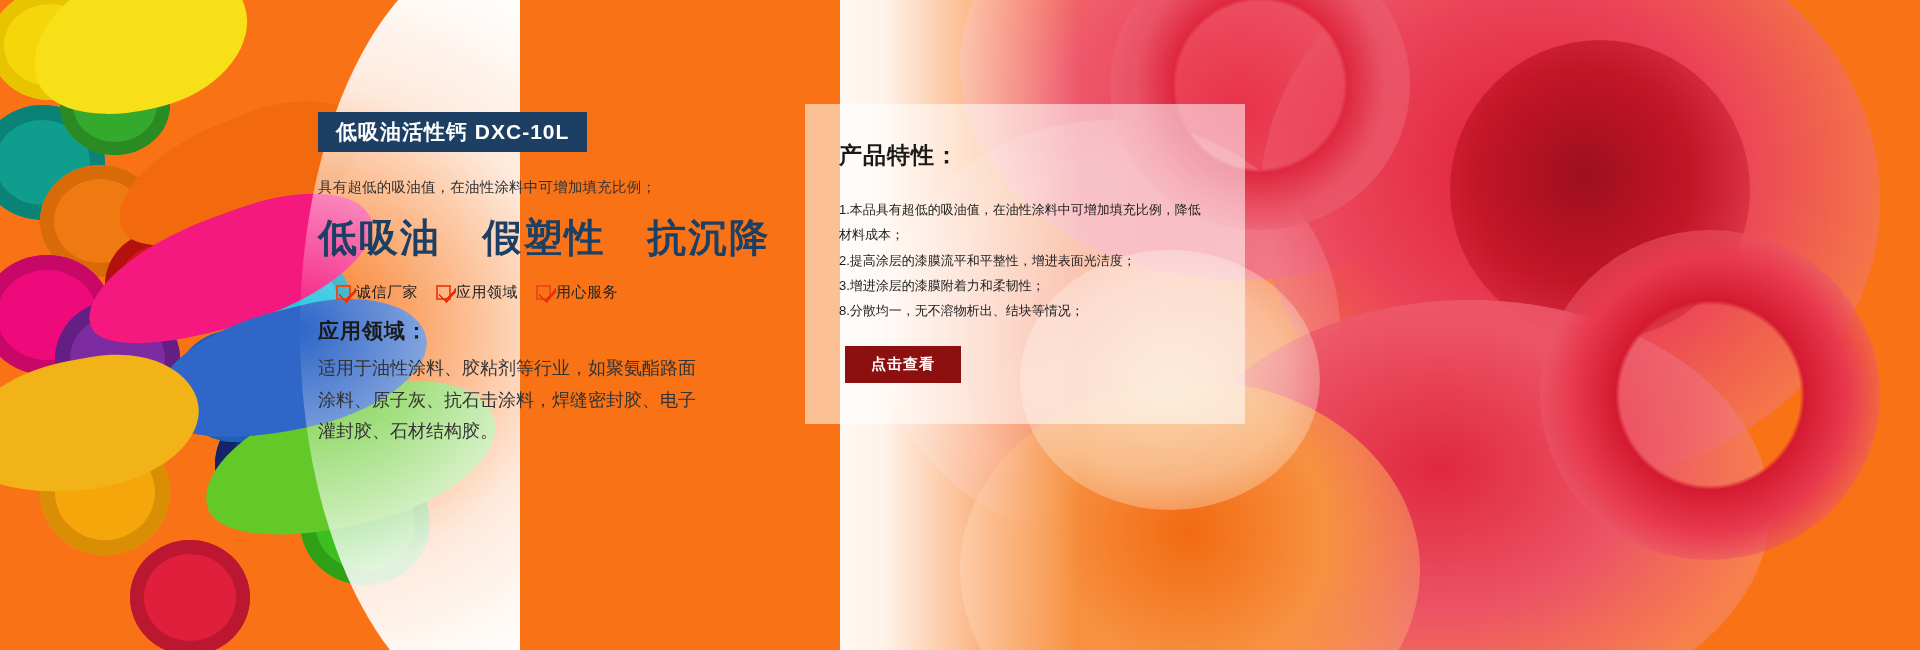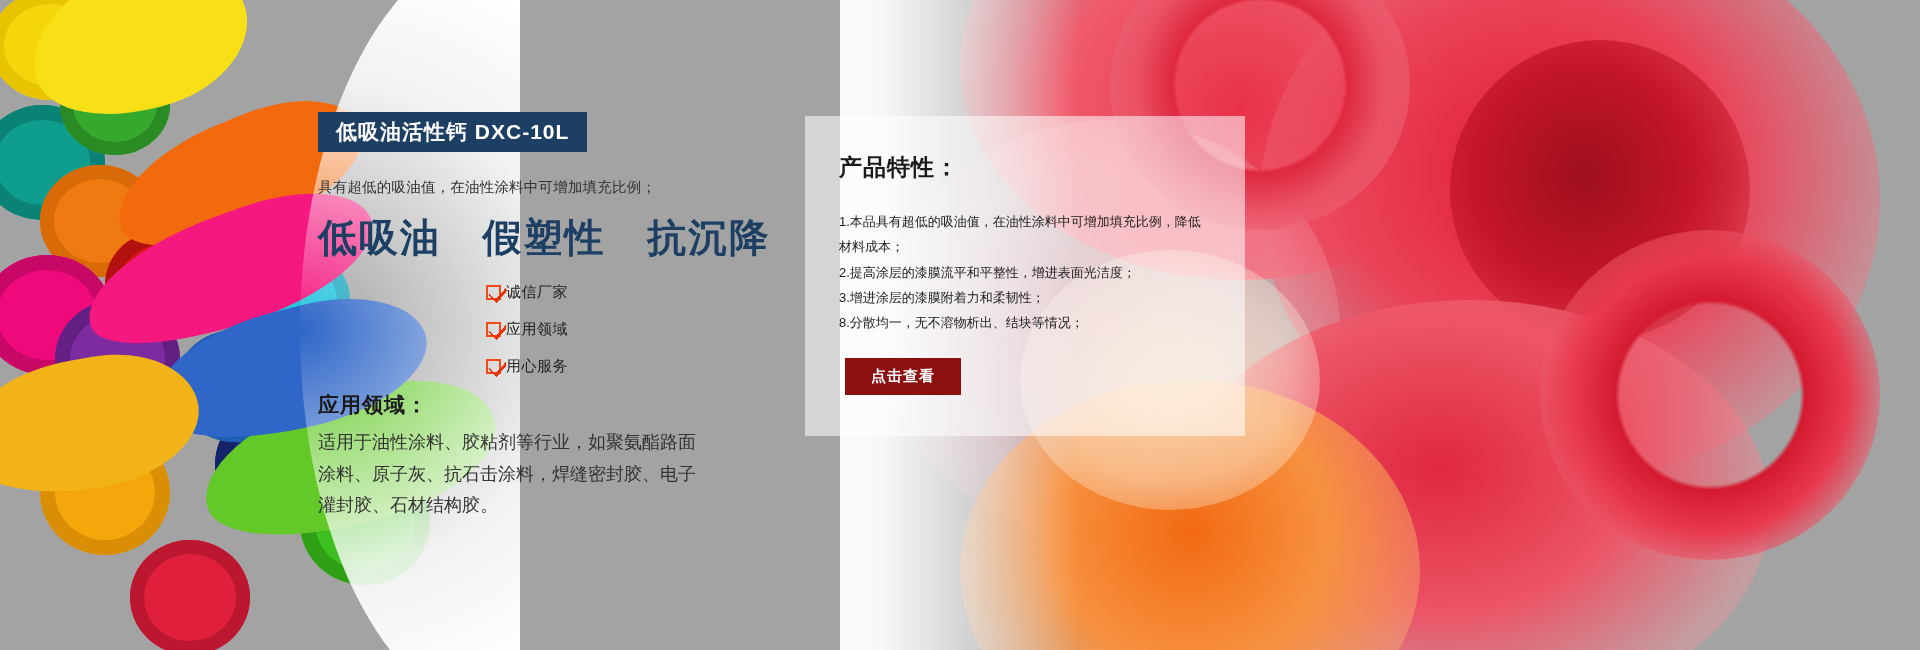--- a/index.html
+++ b/index.html
@@ -1,21 +1,21 @@
 <!DOCTYPE html>
 <html><head>
 <meta charset="utf-8">
 <style>
   html,body{margin:0;padding:0;}
   body{
     width:1920px;height:650px;overflow:hidden;
     font-family:"Liberation Sans","DejaVu Sans",sans-serif;
     background:#ffffff;position:relative;
   }
-  .stage{position:absolute;inset:0;overflow:hidden;background:#a3a3a3;padding-left:40px;}
+  .stage{position:absolute;inset:0;overflow:hidden;background:#f97316;padding-left:40px;}
 
   
   .bg{position:absolute;inset:0;overflow:hidden;}
 
   
   .lpaint{position:absolute;left:0;top:0;width:520px;height:650px;overflow:hidden;}
   .blob{position:absolute;border-radius:50%;}
   .ring{position:absolute;border-radius:50%;}
   .stroke{position:absolute;border-radius:50% 40% 45% 55%/55% 50% 50% 45%;}
 
@@ -55,21 +55,20 @@
     white-space:nowrap;
     font-family:"DejaVu Serif","Liberation Serif",serif;
   }
   .slogan span{margin-right:26px;}
   .slogan span:last-child{margin-right:0;}
 
   .check-row{
     margin-top:18px;margin-left:18px;
     display:flex;align-items:center;gap:18px;
     white-space:nowrap;
-    flex-direction:column;
   }
   .check-item{display:flex;align-items:center;gap:5px;}
   .cbox{
     width:15px;height:15px;position:relative;flex:none;
     border:2px solid #f04b16;box-sizing:border-box;
   }
   .cbox::after{
     content:"";position:absolute;left:1px;top:1px;
     width:17px;height:15px;
     background:
@@ -82,21 +81,21 @@
     margin-top:15px;
     font-size:21px;font-weight:bold;color:#1a1a1a;letter-spacing:1px;
   }
   .app-desc{
     margin-top:8px;
     font-size:18px;color:#333;line-height:1.75;width:390px;
   }
 
   
   .panel{
-    position:absolute;left:805px;top:116px;
+    position:absolute;left:805px;top:104px;
     width:440px;height:320px;
     background:rgba(255,255,255,0.55);
   }
   .panel-inner{padding:36px 0 0 34px;}
   .panel-title{
     font-size:23px;font-weight:bold;color:#1a1a1a;letter-spacing:1px;
   }
   .feature-list{
     margin-top:26px;font-size:13px;color:#1c1c1c;line-height:1.95;width:372px;
   }

